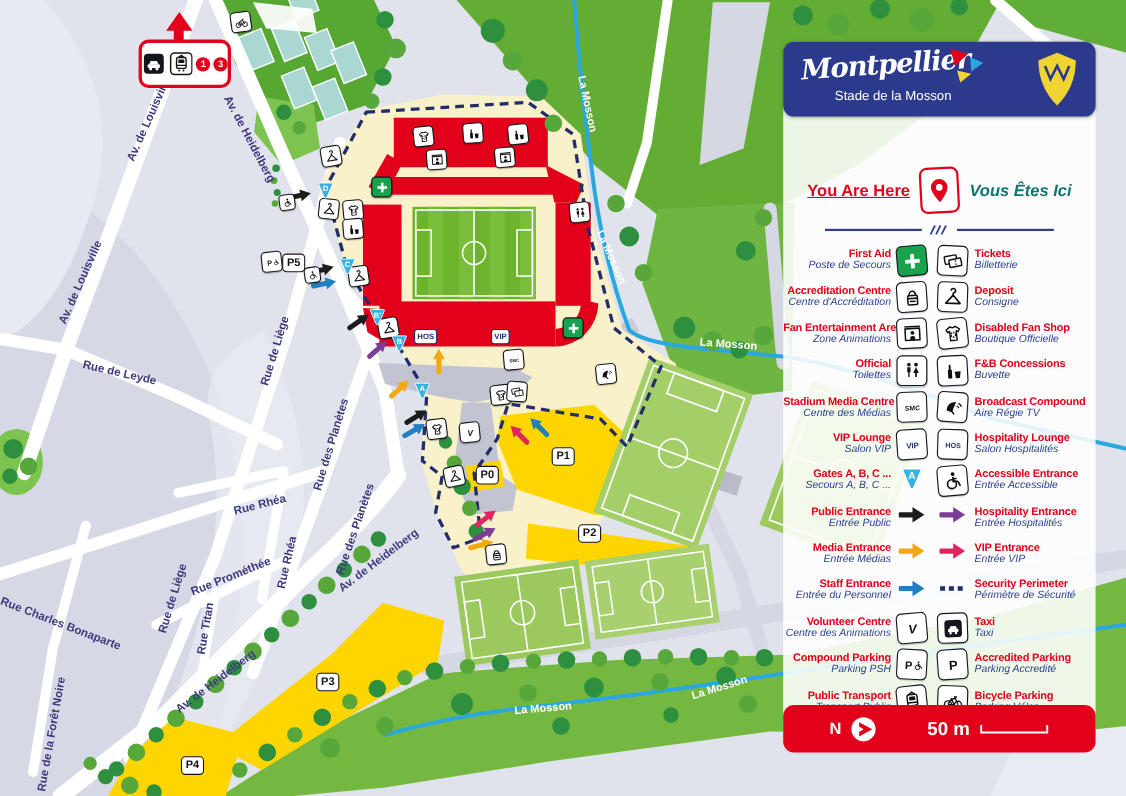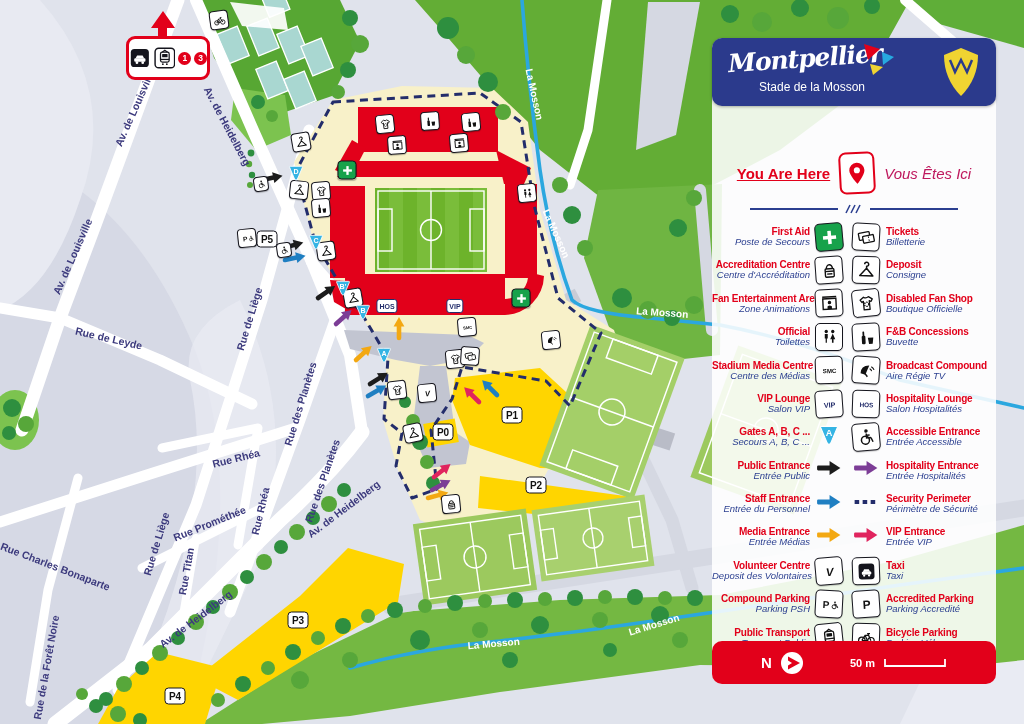--- a/index.html
+++ b/index.html
@@ -37,21 +37,21 @@
           background:rgba(255,255,255,.88);border-radius:11px;}
   #legend-header{position:absolute;left:0;top:0;width:284px;height:68px;background:#2b3a8c;border-radius:10px;
     box-shadow:0 1px 3px rgba(0,0,0,.3);}
   #wordmark{position:absolute;left:16px;top:6px;color:#fff;font-family:"DejaVu Serif",serif;
     font-style:italic;font-weight:bold;font-size:25px;transform:rotate(-4deg);letter-spacing:-1px;}
   #logo-tris{position:absolute;left:148px;top:6px;}
   #header-sub{position:absolute;left:0;top:42px;width:200px;text-align:center;color:#fff;font-size:12px;}
   #emblem{position:absolute;right:14px;top:8px;}
   #yah-row{position:absolute;left:0;top:114px;width:284px;display:flex;align-items:center;justify-content:center;gap:9px;}
   #yah-en{color:#e2001a;font-weight:bold;font-size:15px;text-decoration:underline;}
-  #yah-fr{color:#be185d;font-weight:normal;font-style:italic;font-size:15px;}
+  #yah-fr{color:#0f766e;font-weight:bold;font-style:italic;font-size:15px;}
   #yah-pin{width:32px;height:38px;background:#fff;border:2.5px solid #e2001a;border-radius:7px;
     display:flex;align-items:center;justify-content:center;transform:rotate(-3deg);}
   #divider{position:absolute;left:0;top:166px;width:284px;display:flex;align-items:center;justify-content:center;gap:6px;}
   #divider .dline{width:88px;height:2px;background:#2b3f90;}
 
   #legend-rows{position:absolute;left:0;top:182px;width:284px;}
   .lrow{display:grid;grid-template-columns:102px 30px 7px 30px 1fr;align-items:center;height:33.4px;}
   .ltext .en{color:#e2001a;font-weight:bold;font-size:10px;line-height:11px;letter-spacing:-.2px;white-space:nowrap;}
   .ltext .fr{color:#2b3f90;font-style:italic;font-size:9.5px;line-height:10.5px;white-space:nowrap;}
   .ltext.left{text-align:right;padding-right:4px;}
@@ -60,21 +60,21 @@
   .licon{width:26px;height:26px;background:#fff;border:1.7px solid #15151d;border-radius:5px;
          display:flex;align-items:center;justify-content:center;box-shadow:0 1px 1px rgba(0,0,0,.2);}
   .licon svg{width:21px;height:21px;}
   .licon.green{background:#17a24b;}
   .bare svg{width:26px;height:26px;}
 
   #legend-footer{position:absolute;left:0;bottom:-3px;width:284px;height:43px;background:#e2001a;border-radius:10px;
     display:flex;align-items:center;justify-content:center;gap:46px;color:#fff;}
   .footgroup{display:flex;align-items:center;gap:8px;}
   #north-label{font-weight:bold;font-size:15px;}
-  #scale-label{font-weight:bold;font-size:11px;}
+  #scale-label{font-weight:bold;font-size:17px;}
   .svgtext{font-family:"Liberation Sans",sans-serif;}
 </style>
 </head>
 <body>
 
 <div id="stage">
 
 <svg id="map-svg" width="1024" height="724" viewBox="0 0 1024 724">
 
   <rect x="0" y="0" width="1024" height="724" fill="#e0e3ec"></rect>
@@ -944,20 +944,43 @@
                 <path d="M12.5 5.5 L22.5 12 L12.5 18.5 Z" fill="#7c3d96"></path>
               </svg></div>
           </div>
           <div class="ltext right">
             <div class="en">Hospitality Entrance</div>
             <div class="fr">Entrée Hospitalités</div>
           </div>
         </div>
         <div class="lrow">
           <div class="ltext left">
+            <div class="en">Media Entrance</div>
+            <div class="fr">Entrée Médias</div>
+          </div>
+          <div class="liconwrap">
+            <div class="bare" style="transform: rotate(0deg);"><svg viewBox="0 0 24 24">
+                <rect x="1" y="9.8" width="13" height="4.4" rx="1" fill="#f3a812"></rect>
+                <path d="M12.5 5.5 L22.5 12 L12.5 18.5 Z" fill="#f3a812"></path>
+              </svg></div>
+          </div>
+          <div></div>
+          <div class="liconwrap">
+            <div class="bare" style="transform: rotate(0deg);"><svg viewBox="0 0 24 24">
+                <rect x="1" y="9.8" width="13" height="4.4" rx="1" fill="#e0245e"></rect>
+                <path d="M12.5 5.5 L22.5 12 L12.5 18.5 Z" fill="#e0245e"></path>
+              </svg></div>
+          </div>
+          <div class="ltext right">
+            <div class="en">VIP Entrance</div>
+            <div class="fr">Entrée VIP</div>
+          </div>
+        </div>
+        <div class="lrow">
+          <div class="ltext left">
             <div class="en">Staff Entrance</div>
             <div class="fr">Entrée du Personnel</div>
           </div>
           <div class="liconwrap">
             <div class="bare" style="transform: rotate(0deg);"><svg viewBox="0 0 24 24">
                 <rect x="1" y="9.8" width="13" height="4.4" rx="1" fill="#1f7fc2"></rect>
                 <path d="M12.5 5.5 L22.5 12 L12.5 18.5 Z" fill="#1f7fc2"></path>
               </svg></div>
           </div>
           <div></div>
@@ -966,45 +989,22 @@
                 <line x1="1.5" y1="12" x2="22.5" y2="12" stroke="#232d6b" stroke-width="3.6" stroke-dasharray="4.2 3.2"></line>
               </svg></div>
           </div>
           <div class="ltext right">
             <div class="en">Security Perimeter</div>
             <div class="fr">Périmètre de Sécurité</div>
           </div>
         </div>
         <div class="lrow">
           <div class="ltext left">
-            <div class="en">Media Entrance</div>
-            <div class="fr">Entrée Médias</div>
-          </div>
-          <div class="liconwrap">
-            <div class="bare" style="transform: rotate(0deg);"><svg viewBox="0 0 24 24">
-                <rect x="1" y="9.8" width="13" height="4.4" rx="1" fill="#f3a812"></rect>
-                <path d="M12.5 5.5 L22.5 12 L12.5 18.5 Z" fill="#f3a812"></path>
-              </svg></div>
-          </div>
-          <div></div>
-          <div class="liconwrap">
-            <div class="bare" style="transform: rotate(0deg);"><svg viewBox="0 0 24 24">
-                <rect x="1" y="9.8" width="13" height="4.4" rx="1" fill="#e0245e"></rect>
-                <path d="M12.5 5.5 L22.5 12 L12.5 18.5 Z" fill="#e0245e"></path>
-              </svg></div>
-          </div>
-          <div class="ltext right">
-            <div class="en">VIP Entrance</div>
-            <div class="fr">Entrée VIP</div>
-          </div>
-        </div>
-        <div class="lrow">
-          <div class="ltext left">
             <div class="en">Volunteer Centre</div>
-            <div class="fr">Deposit des Volontaires</div>
+            <div class="fr">Centre des Animations</div>
           </div>
           <div class="liconwrap">
             <div class="licon" style="transform: rotate(-5deg);">
               <svg viewBox="0 0 24 24">
                 <text x="12" y="17" text-anchor="middle" font-size="13" font-weight="bold" font-style="italic" fill="#111" class="svgtext">V</text>
               </svg>
             </div>
           </div>
           <div></div>
           <div class="liconwrap">

